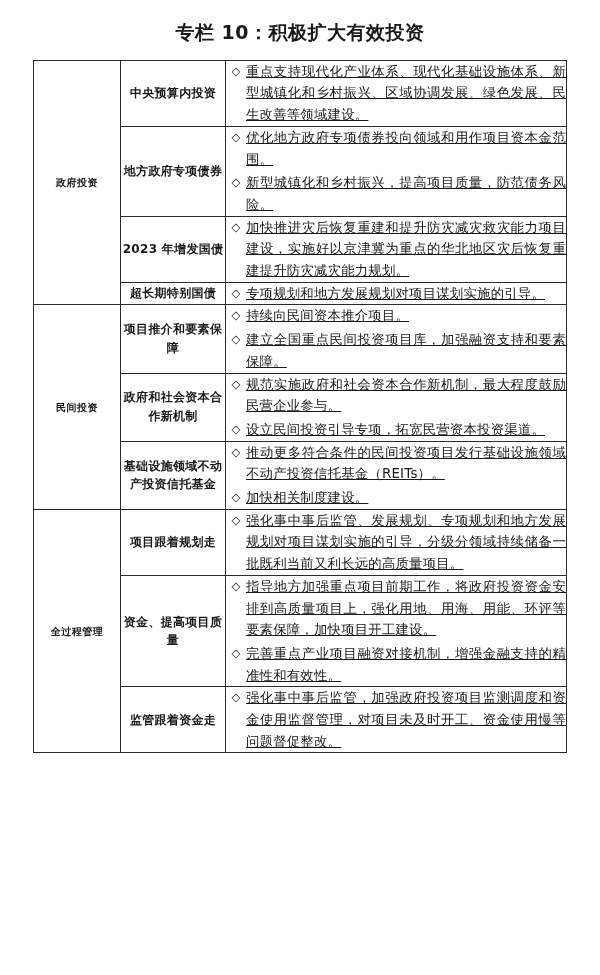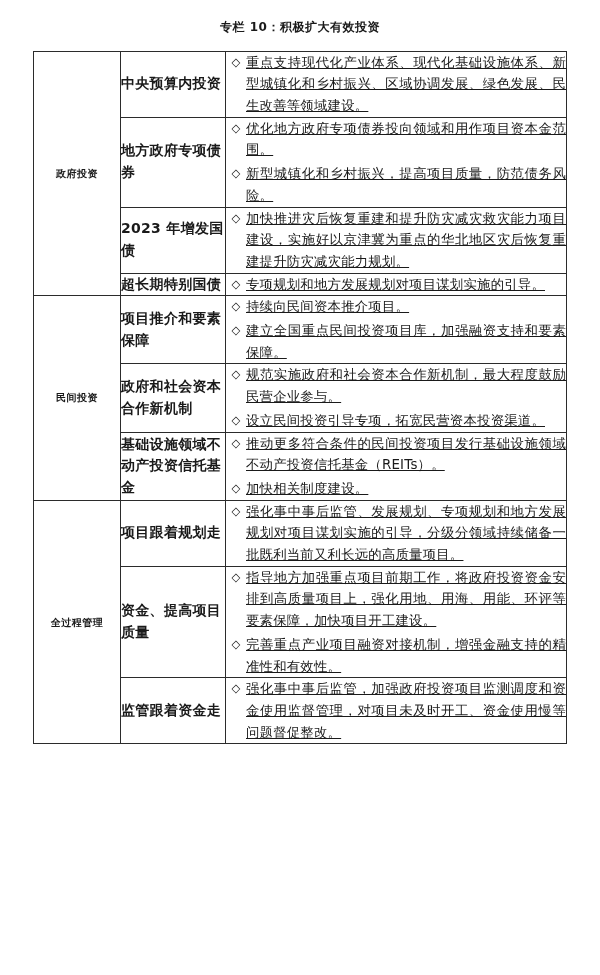--- a/index.html
+++ b/index.html
@@ -16,21 +16,21 @@
   }
   .page {
     width: 600px;
     height: 975px;
     position: relative;
     box-sizing: border-box;
     padding: 0 33px;
   }
   .doc-title {
     text-align: center;
-    font-size: 12px;
+    font-size: 19px;
     font-weight: bold;
     letter-spacing: 0.5px;
     padding-top: 20px;
     padding-bottom: 15px;
     line-height: 1.3;
   }
   table.grid {
     border-collapse: collapse;
     width: 534px;
     table-layout: fixed;
@@ -44,22 +44,23 @@
   td.cat {
     width: 86px;
     text-align: center;
     font-weight: bold;
     font-size: 10px;
     letter-spacing: 0.5px;
     line-height: 1.5;
   }
   td.sub {
     width: 104px;
+    text-align: center;
     font-weight: bold;
-    font-size: 14px;
+    font-size: 12px;
     letter-spacing: 0.3px;
     line-height: 1.55;
     padding: 8px 6px;
   }
   td.body {
     padding: 7px 8px 8px 4px;
   }
   ul.points {
     list-style: none;
     margin: 0;

